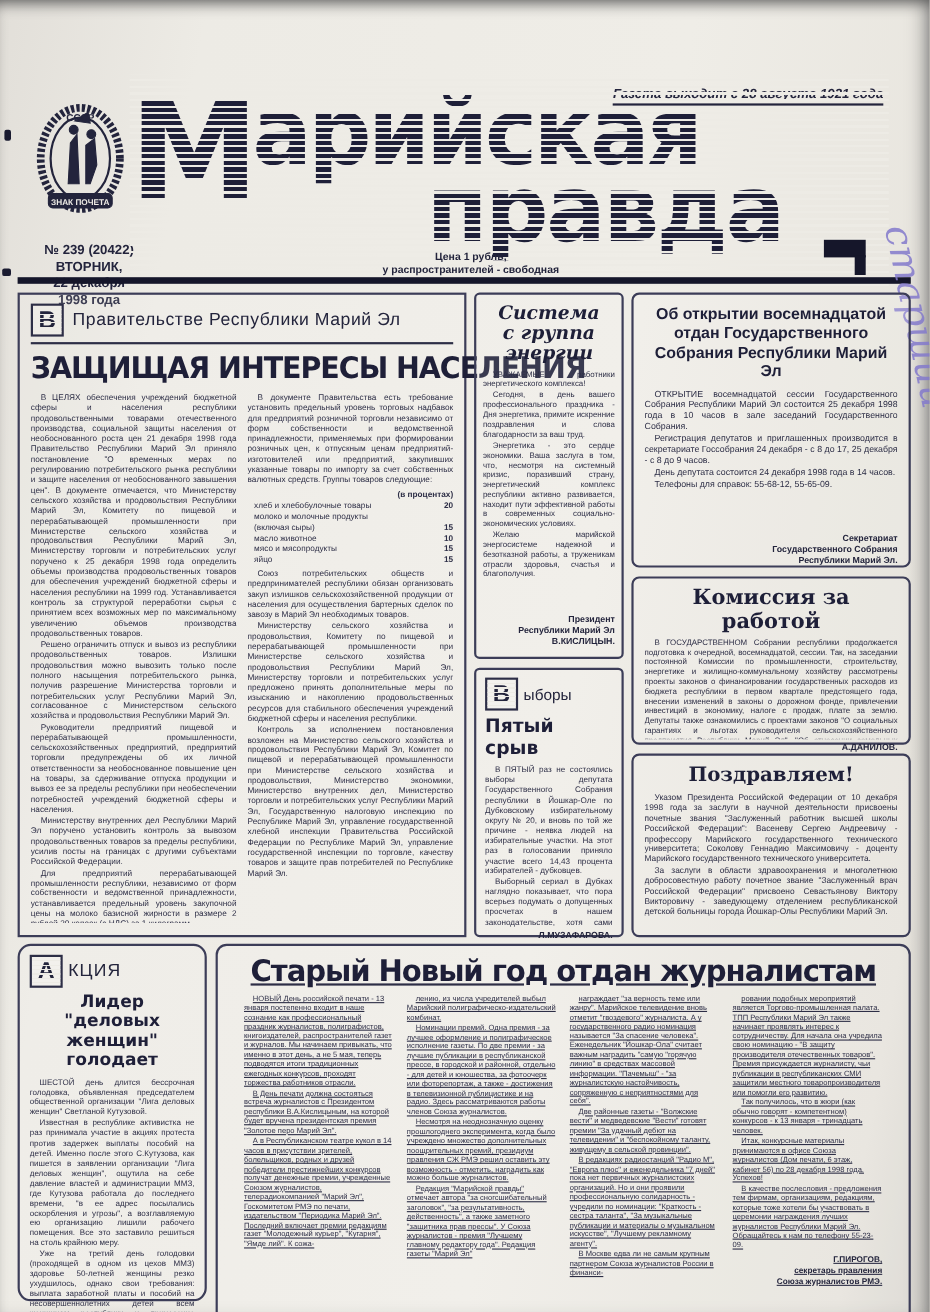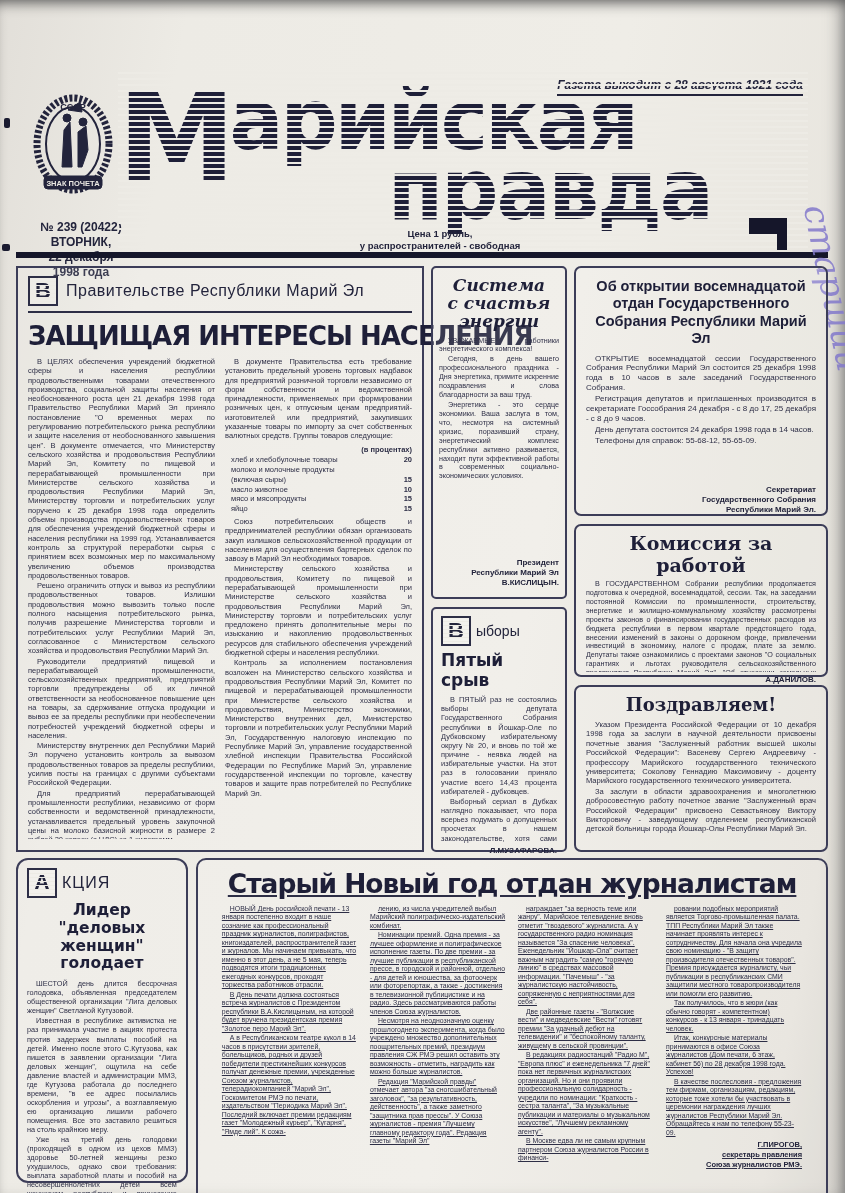--- a/index.html
+++ b/index.html
@@ -39,21 +39,21 @@
     position:absolute;left:270px;top:70px;
     font-family:"DejaVu Sans", sans-serif;font-weight:900;
     font-size:80px;letter-spacing:-2px;color:#1e1f38;white-space:nowrap;
     transform:scaleY(1.05);
   }
   .logo::after{ 
     content:"";position:absolute;inset:-6px 0 -14px 0;pointer-events:none;
     background:repeating-linear-gradient(to bottom, rgba(0,0,0,0) 0 4px, #edebe5 4px 6px);
   }
   .price{
-    position:absolute;left:330px;top:228px;width:220px;
+    position:absolute;left:318px;top:228px;width:220px;
     text-align:center;font-size:9.5px;line-height:1.25;font-weight:bold;color:#23243c;
   }
   .head-rule{position:absolute;left:16px;top:252px;width:812px;height:6px;background:#15162a;}
   .corner-mark{position:absolute;right:58px;top:218px;width:38px;height:16px;background:#15162a;}
   .corner-mark::after{content:"";position:absolute;right:0;top:14px;width:10px;height:18px;background:#15162a;}
   .handwriting{
     position:absolute;right:2px;top:240px;width:40px;height:320px;
     font-family:"DejaVu Serif", serif;font-style:italic;font-size:34px;color:#8379cc;
     transform:rotate(78deg);transform-origin:top right;white-space:nowrap;opacity:.85;
   }
@@ -242,28 +242,29 @@
               <p>Контроль за исполнением постановления возложен на Министерство сельского хозяйства и продовольствия Республики Марий Эл, Комитет по пищевой и перерабатывающей промышленности при Министерстве сельского хозяйства и продовольствия, Министерство экономики, Министерство внутренних дел, Министерство торговли и потребительских услуг Республики Марий Эл, Государственную налоговую инспекцию по Республике Марий Эл, управление государственной хлебной инспекции Правительства Российской Федерации по Республике Марий Эл, управление государственной инспекции по торговле, качеству товаров и защите прав потребителей по Республике Марий Эл.</p>
             </div>
         </div>
       </div>
     </section>
 
     <div class="midcol">
       <section class="box energy">
         <div class="energy-title">
           <div>Система</div>
-          <div>с счастья</div>
+          <div>с группа</div>
           <div>энергии</div>
         </div>
         <div class="body-text">
 
         <p>УВАЖАЕМЫЕ работники энергетического комплекса!</p>
             <p>Сегодня, в день вашего профессионального праздника - Дня энергетика, примите искренние поздравления и слова благодарности за ваш труд.</p>
             <p>Энергетика - это сердце экономики. Ваша заслуга в том, что, несмотря на системный кризис, поразивший страну, энергетический комплекс республики активно развивается, находит пути эффективной работы в современных социально-экономических условиях.</p>
+            <p>Желаю марийской энергосистеме надежной и безотказной работы, а труженикам отрасли здоровья, счастья и благополучия.</p>
           </div>
         <div class="sig">
 
         <div>Президент</div>
             <div>Республики Марий Эл</div>
             <div>В.КИСЛИЦЫН.</div>
           </div>
       </section>
 
       <section class="box vybory">

